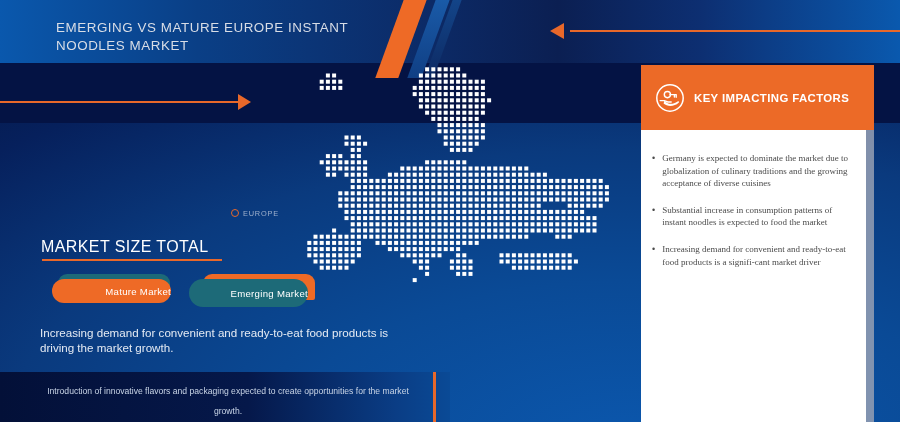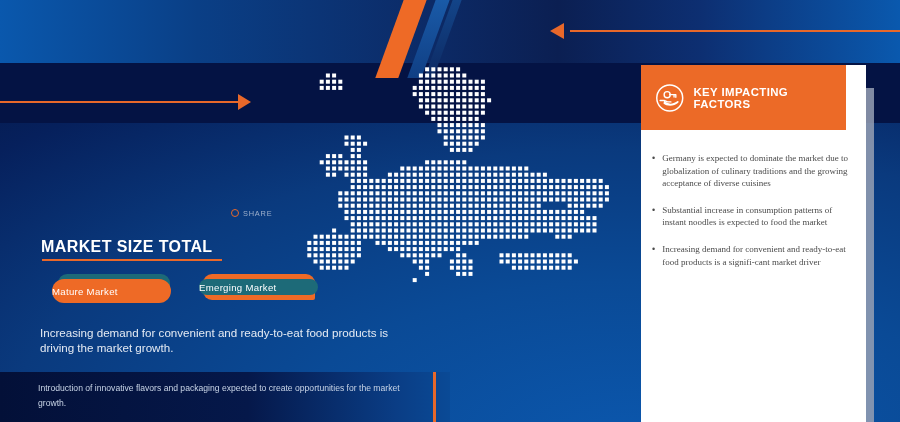--- a/index.html
+++ b/index.html
@@ -40,53 +40,53 @@
     letter-spacing:.5px;text-transform:uppercase;
   }
   
   .top-arrow-line{position:absolute;left:570px;top:30px;width:330px;height:1.6px;background:#e8682a;}
   .top-arrow-head{
     position:absolute;left:550px;top:23px;width:0;height:0;
     border-top:8px solid transparent;border-bottom:8px solid transparent;border-right:14px solid #e8682a;
   }
   
   .mst-title{
-    position:absolute;left:41px;top:238px;color:#ffffff;font-size:16px;font-weight:700;
+    position:absolute;left:41px;top:238px;color:#ffffff;font-size:16px;font-weight:400;
     letter-spacing:.4px;text-transform:uppercase;
   }
   .mst-underline{position:absolute;left:42px;top:259px;width:180px;height:2px;background:#e8682a;}
   
   .badge-wrap{position:absolute;}
   .badge-back{position:absolute;border-radius:9px;}
   .badge-pill{
-    position:absolute;border-radius:14px;display:flex;align-items:center;justify-content:flex-start;
+    position:absolute;border-radius:14px;display:flex;align-items:center;justify-content:flex-end;
     color:#ffffff;font-size:9.6px;letter-spacing:.3px;white-space:nowrap;
   }
   
   .para{
     position:absolute;left:40px;top:325px;width:355px;color:#e4eaf3;
     font-size:11.6px;line-height:15.4px;
   }
   
   .botstrip{
     position:absolute;left:0;top:372px;width:450px;height:50px;
     background:linear-gradient(90deg,#031038 0%,#05184a 55%,#0a3d85 88%,#0a4a96 100%);
   }
   .botstrip-line{position:absolute;left:433px;top:372px;width:2.5px;height:50px;background:#e8682a;}
   .botstrip-text{
-    position:absolute;left:38px;top:381px;width:380px;color:#c8d4e6;font-size:8.6px;line-height:15px;
+    position:absolute;left:38px;top:381px;width:380px;color:#c8d4e6;font-size:8.6px;line-height:20px;text-align:center;
   }
   
   .eu-marker{position:absolute;left:231px;top:209px;width:8px;height:8px;border:1.4px solid #e8682a;border-radius:50%;}
   .eu-label{position:absolute;left:243px;top:209px;color:#9fb0cc;font-size:7.4px;letter-spacing:.8px;}
   
   .panel-shadow{position:absolute;left:866px;top:88px;width:8px;height:334px;background:rgba(150,160,180,.85);}
   .panel{position:absolute;left:641px;top:65px;width:225px;height:357px;background:#ffffff;}
   .panel-head{
-    position:absolute;left:641px;top:65px;width:205px;height:65px;background:#ec6a27;
+    position:absolute;left:641px;top:65px;width:233px;height:65px;background:#ec6a27;
     display:flex;align-items:center;gap:9px;padding-left:14px;
   }
   .panel-head-title{color:#fff;font-size:11.4px;font-weight:700;letter-spacing:.4px;text-transform:uppercase;}
   .panel-list{position:absolute;left:650px;top:152px;width:208px;}
   .bullet-row{display:flex;gap:7px;margin-bottom:14px;}
   .bullet-dot{color:#4a4a4a;font-size:9px;line-height:12.6px;flex:0 0 auto;padding-left:2px;}
   .bullet-text{color:#4a4a4a;font-size:9px;line-height:12.6px;font-family:Liberation Serif, serif;}
   
   .map{position:absolute;left:300px;top:60px;width:320px;height:252px;}
 </style>
@@ -95,20 +95,21 @@
 
 <div class="stage">
 
   <div class="navyband"></div>
   <div class="headerband"></div>
 
   <div class="stripe orange"></div>
   <div class="stripe blue1"></div>
   <div class="stripe blue2"></div>
 
+  <div class="headerband-title">EMERGING VS MATURE EUROPE INSTANT NOODLES MARKET</div>
 
   <div class="top-arrow-line"></div>
   <div class="top-arrow-head"></div>
 
   <div class="share-arrow-line"></div>
   <div class="share-arrow-head"></div>
 
   <svg class="map" viewBox="0 0 320 252">
       <rect x="125.1" y="7.3" width="4.0" height="4.0" fill="#ffffff"></rect>
       <rect x="131.3" y="7.3" width="4.0" height="4.0" fill="#ffffff"></rect>
@@ -867,35 +868,35 @@
       <rect x="261.5" y="205.7" width="4.0" height="4.0" fill="#ffffff"></rect>
       <rect x="267.7" y="205.7" width="4.0" height="4.0" fill="#ffffff"></rect>
       <rect x="125.1" y="211.9" width="4.0" height="4.0" fill="#ffffff"></rect>
       <rect x="156.1" y="211.9" width="4.0" height="4.0" fill="#ffffff"></rect>
       <rect x="162.3" y="211.9" width="4.0" height="4.0" fill="#ffffff"></rect>
       <rect x="168.5" y="211.9" width="4.0" height="4.0" fill="#ffffff"></rect>
       <rect x="112.7" y="218.1" width="4.0" height="4.0" fill="#ffffff"></rect>
     </svg>
 
   <div class="eu-marker"></div>
-  <div class="eu-label">SHARE</div>
+  <div class="eu-label">EUROPE</div>
 
   <div class="mst-title">MARKET SIZE TOTAL</div>
   <div class="mst-underline"></div>
 
   <div class="badge-wrap" style="left:52px;top:274px;width:130px;height:34px;">
     <div class="badge-back" style="left:6px;top:0;width:112px;height:26px;background:#1d6a78;border-radius:9px 9px 9px 2px;"></div>
     <div class="badge-pill" style="left:0;top:5px;width:119px;height:24px;background:#ee6a26;">
       <span>Mature Market</span>
     </div>
   </div>
 
   <div class="badge-wrap" style="left:181px;top:274px;width:140px;height:34px;">
     <div class="badge-back" style="left:22px;top:0;width:112px;height:26px;background:#ee6a26;border-radius:9px 9px 2px 9px;"></div>
-    <div class="badge-pill" style="left:18px;top:5px;width:119px;height:16px;background:#1d6a78;">
+    <div class="badge-pill" style="left:8px;top:5px;width:119px;height:28px;background:#1d6a78;">
       <span>Emerging Market</span>
     </div>
   </div>
 
   <div class="para">Increasing demand for convenient and ready-to-eat food products is driving the market growth.</div>
 
   <div class="botstrip"></div>
   <div class="botstrip-line"></div>
   <div class="botstrip-text">Introduction of innovative flavors and packaging expected to create opportunities for the market growth.</div>
 

